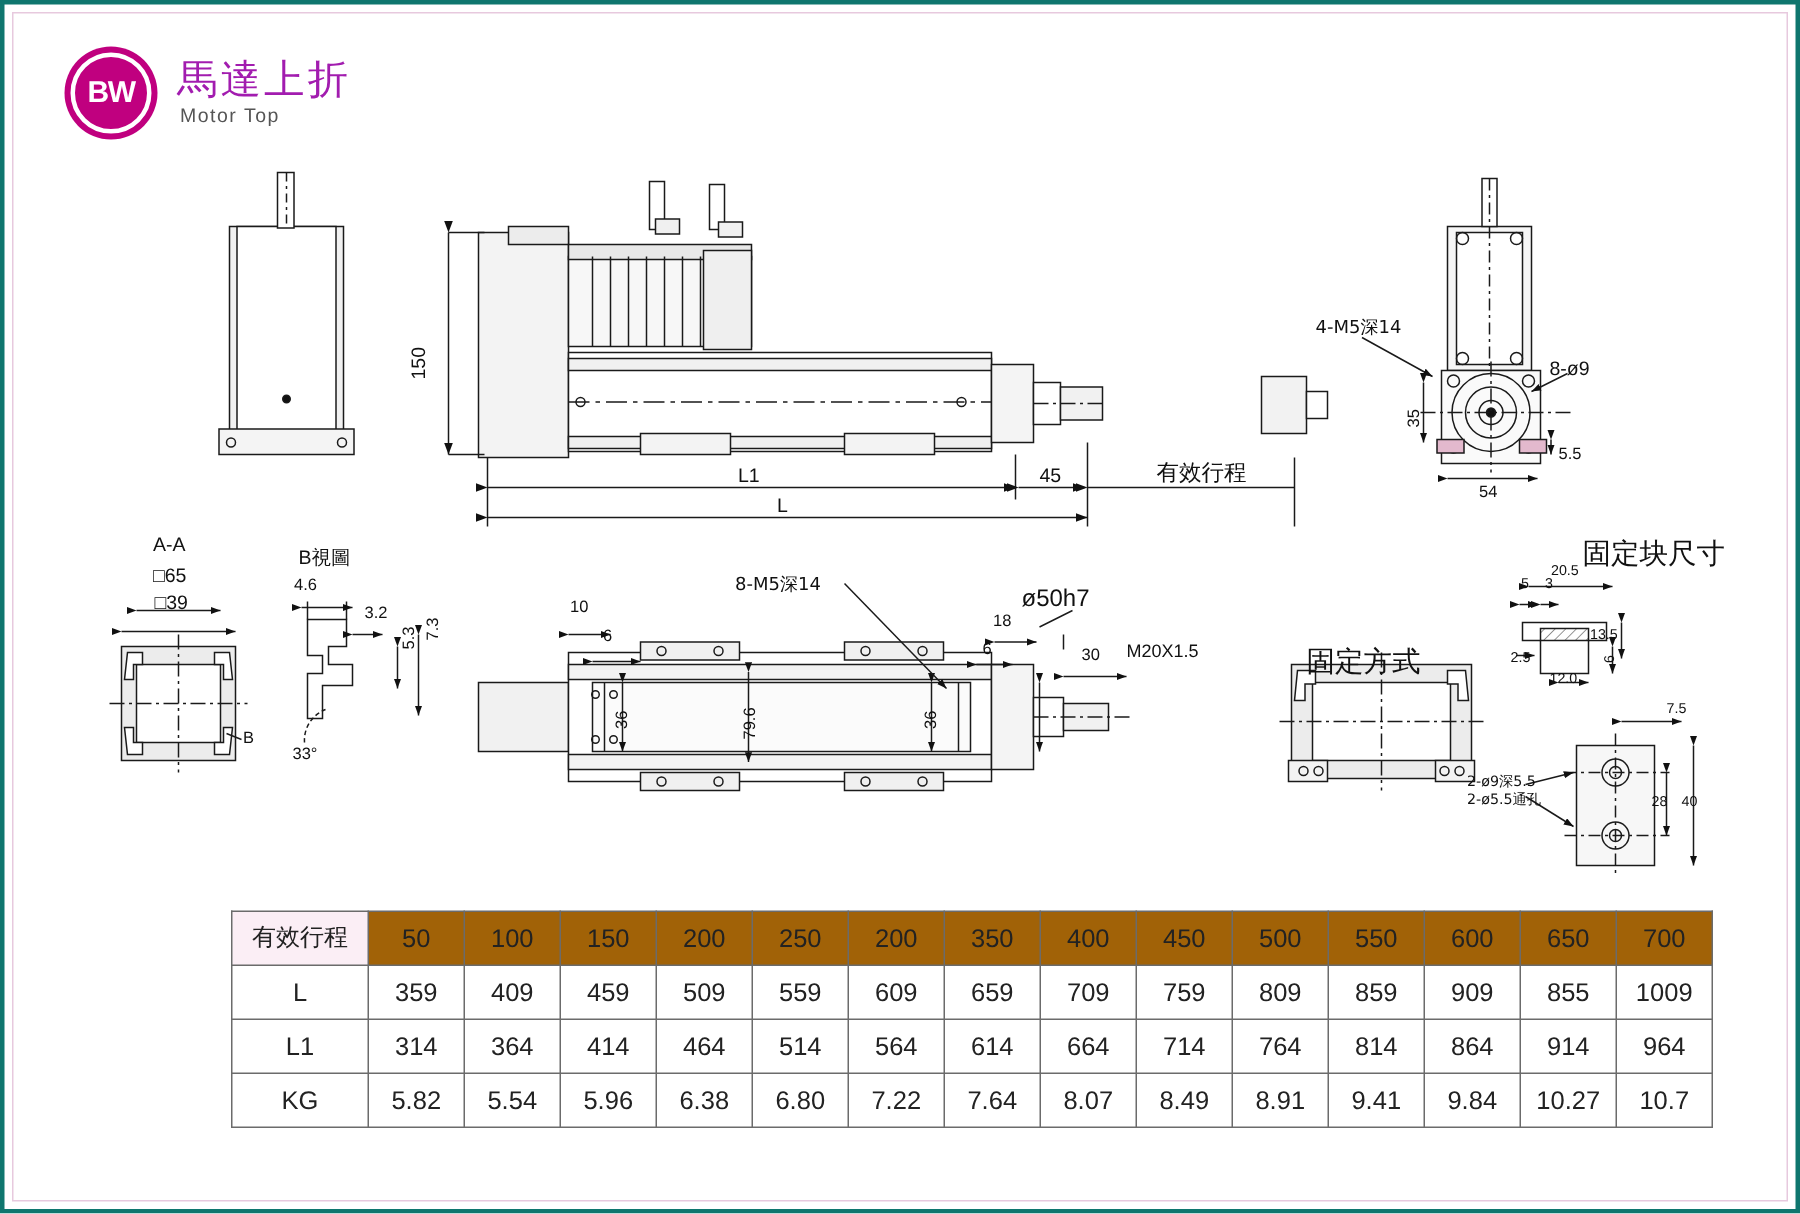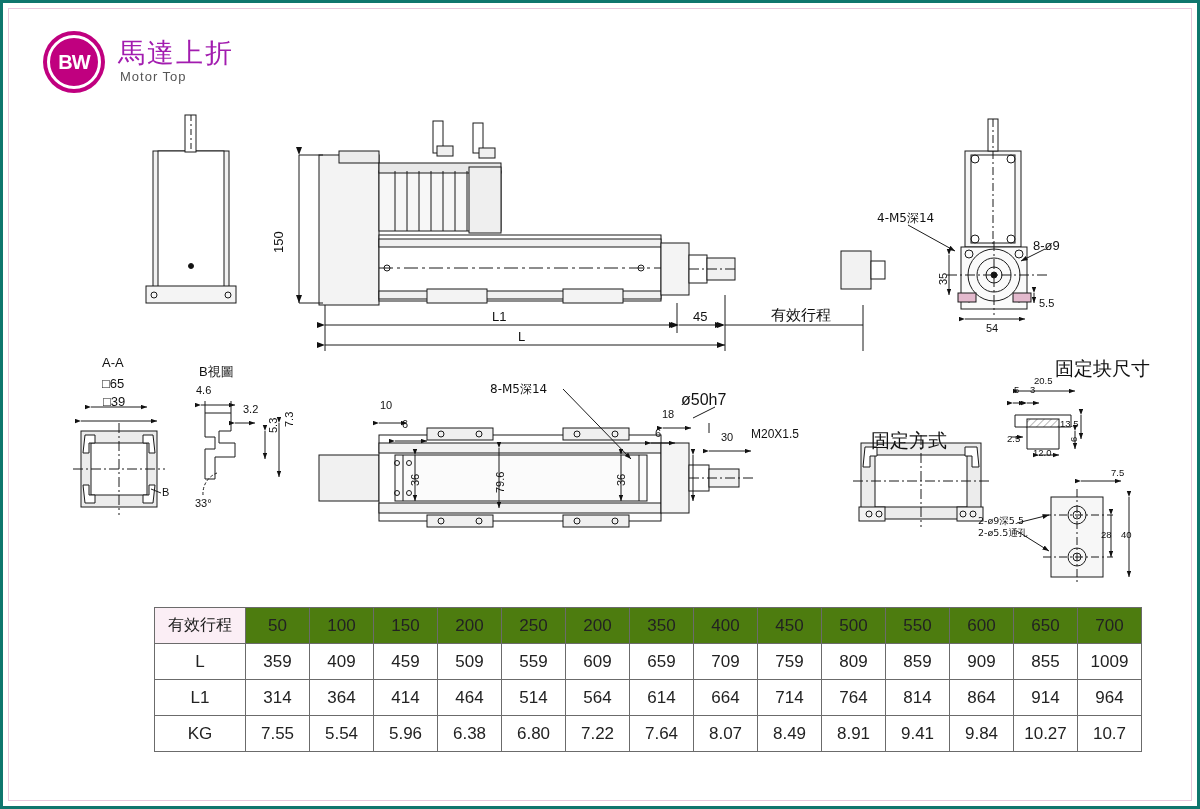--- a/index.html
+++ b/index.html
@@ -53,21 +53,21 @@
     border-collapse:collapse;
     font-size:17px;color:#222;
   }
   .tbl td,.tbl th{
     border:1px solid #6b6b6b;
     text-align:center;
     height:35px;
     font-weight:normal;
     padding:0 4px;
   }
-  .tbl thead td{background:#4d7c0f;}
+  .tbl thead td{background:#a16207;}
   .tbl td.head-col{width:82px;background:#fbeef5;font-family:"DejaVu Sans", sans-serif;font-size:16px;}
   .tbl td.rowlabel{width:82px;background:#ffffff;}
   .tbl td.v{width:55px;}
 </style>
 </head>
 <body>
 
 <div class="page">
 
   <div class="logo-wrap">
@@ -405,21 +405,21 @@
         <td class="v">664</td>
         <td class="v">714</td>
         <td class="v">764</td>
         <td class="v">814</td>
         <td class="v">864</td>
         <td class="v">914</td>
         <td class="v">964</td>
       </tr>
       <tr>
         <td class="rowlabel">KG</td>
-        <td class="v">7.55</td>
+        <td class="v">5.82</td>
         <td class="v">5.54</td>
         <td class="v">5.96</td>
         <td class="v">6.38</td>
         <td class="v">6.80</td>
         <td class="v">7.22</td>
         <td class="v">7.64</td>
         <td class="v">8.07</td>
         <td class="v">8.49</td>
         <td class="v">8.91</td>
         <td class="v">9.41</td>

